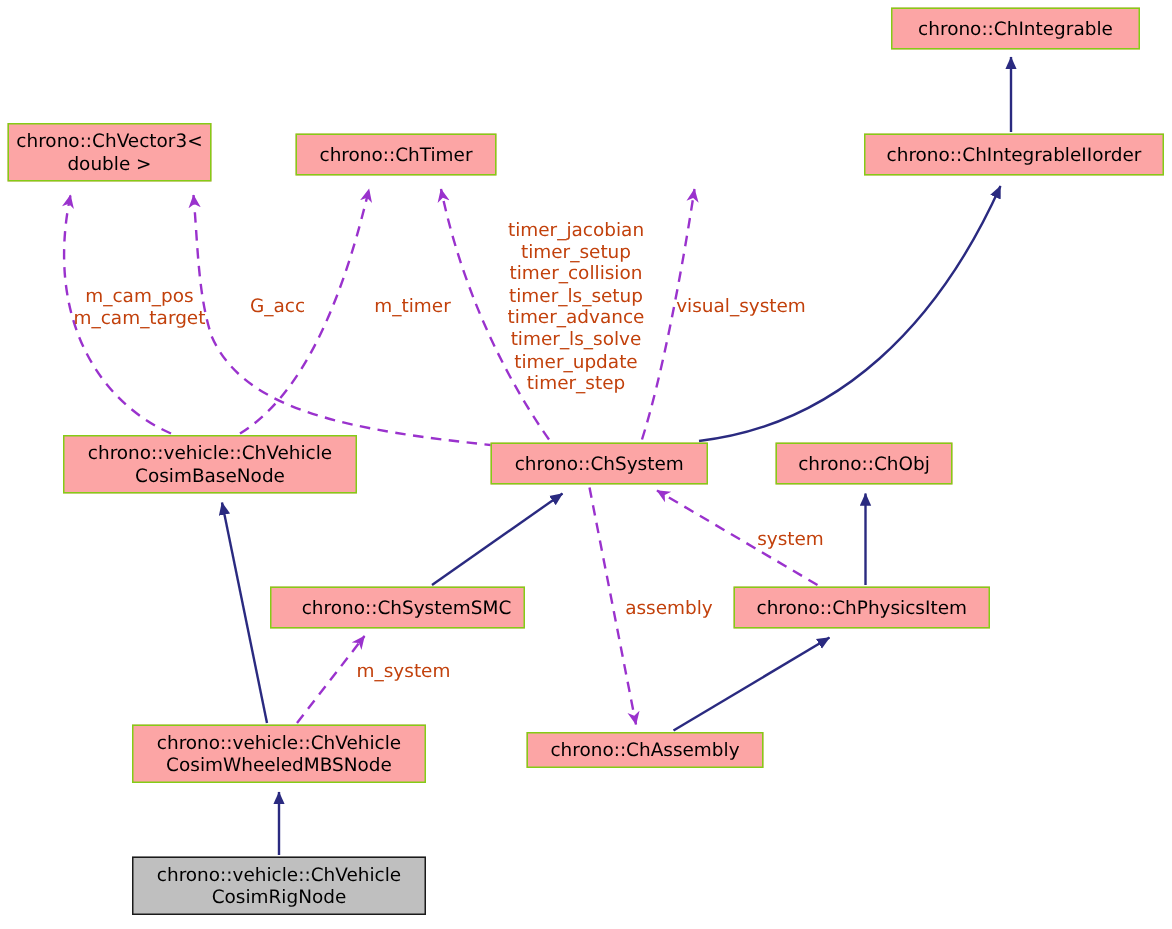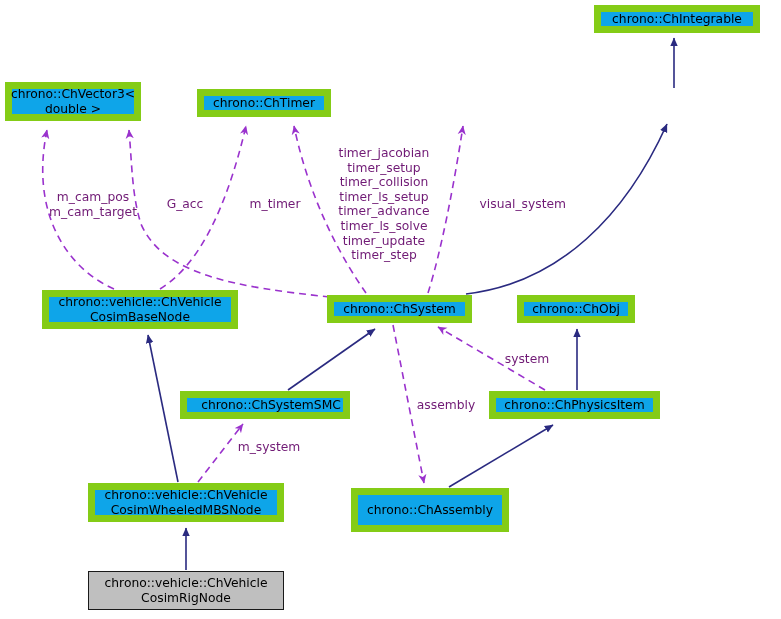--- a/index.html
+++ b/index.html
@@ -18,41 +18,41 @@
   #edges {
     position: absolute;
     left: 0;
     top: 0;
     width: 781px;
     height: 619px;
   }
   .node {
     position: absolute;
     box-sizing: border-box;
-    border: 7px solid #84cc16;
-    background: #0ea5e9;
+    border: 1px solid #84cc16;
+    background: #fca5a5;
     color: #000000;
     font-size: 12.3px;
     line-height: 15px;
     text-align: center;
     display: flex;
     align-items: center;
     justify-content: center;
     white-space: pre;
     z-index: 5;
   }
   .node.highlight {
     background: #bfbfbf;
     border: 1px solid #1a1a1a;
   }
   .edge-label {
     position: absolute;
     font-size: 12.3px;
     line-height: 14.6px;
-    color: #701a75;
+    color: #c2410c;
     text-align: center;
     white-space: pre;
     z-index: 6;
   }
 </style>
 </head>
 <body>
 
 <div id="canvas">
 
@@ -104,57 +104,58 @@
   </svg>
 
   <div class="node" style="left:594px; top:5px; width:166px; height:28px;">chrono::ChIntegrable</div>
 
   <div class="node" style="left:5px; top:82px; width:136px; height:39px;">chrono::ChVector3&lt;
 double &gt;</div>
 
   <div class="node" style="left:197px; top:89px; width:134px; height:28px;">chrono::ChTimer</div>
 
 
+  <div class="node" style="left:576px; top:89px; width:200px; height:28px;">chrono::ChIntegrableIIorder</div>
 
   <div class="node" style="left:42px; top:290px; width:196px; height:39px;">chrono::vehicle::ChVehicle
 CosimBaseNode</div>
 
   <div class="node" style="left:327px; top:295px; width:145px; height:28px;">chrono::ChSystem</div>
 
   <div class="node" style="left:517px; top:295px; width:118px; height:28px;">chrono::ChObj</div>
 
   <div class="node" style="left:180px; top:391px; width:170px; height:28px;padding-left:12px;">chrono::ChSystemSMC</div>
 
   <div class="node" style="left:489px; top:391px; width:171px; height:28px;">chrono::ChPhysicsItem</div>
 
   <div class="node" style="left:88px; top:483px; width:196px; height:39px;">chrono::vehicle::ChVehicle
 CosimWheeledMBSNode</div>
 
-  <div class="node" style="left:351px; top:488px; width:158px; height:44px;">chrono::ChAssembly</div>
+  <div class="node" style="left:351px; top:488px; width:158px; height:24px;">chrono::ChAssembly</div>
 
   <div class="node highlight" style="left:88px; top:571px; width:196px; height:39px;">chrono::vehicle::ChVehicle
 CosimRigNode</div>
 
   <div class="edge-label" style="left:38px; top:190px; width:110px;">m_cam_pos
 m_cam_target</div>
 
   <div class="edge-label" style="left:161px; top:197px; width:48px;text-align:center;">G_acc</div>
 
   <div class="edge-label" style="left:242px; top:197px; width:66px;">m_timer</div>
 
   <div class="edge-label" style="left:332px; top:146px; width:104px;">timer_jacobian
 timer_setup
 timer_collision
 timer_ls_setup
 timer_advance
 timer_ls_solve
 timer_update
 timer_step</div>
 
-  <div class="edge-label" style="left:470px; top:197px; width:96px;text-align:right;">visual_system</div>
+  <div class="edge-label" style="left:446px; top:197px; width:96px;">visual_system</div>
 
   <div class="edge-label" style="left:501px; top:352px; width:52px;">system</div>
 
   <div class="edge-label" style="left:411px; top:398px; width:70px;">assembly</div>
 
   <div class="edge-label" style="left:232px; top:440px; width:74px;">m_system</div>
 
 </div>
 
 </body></html>

